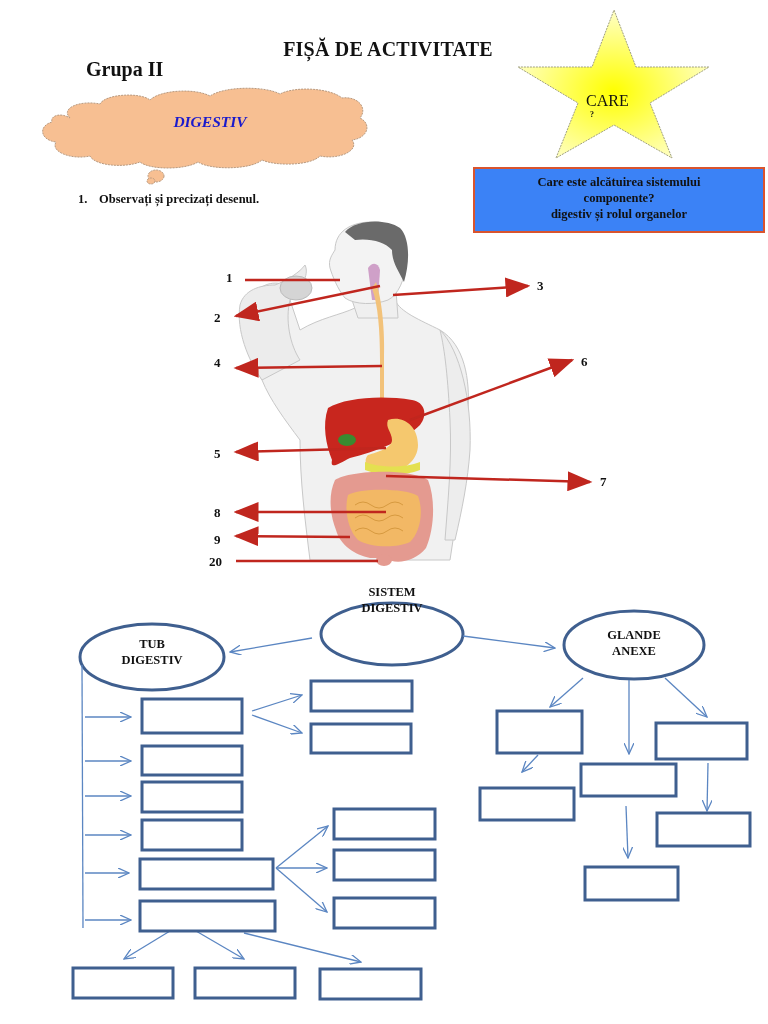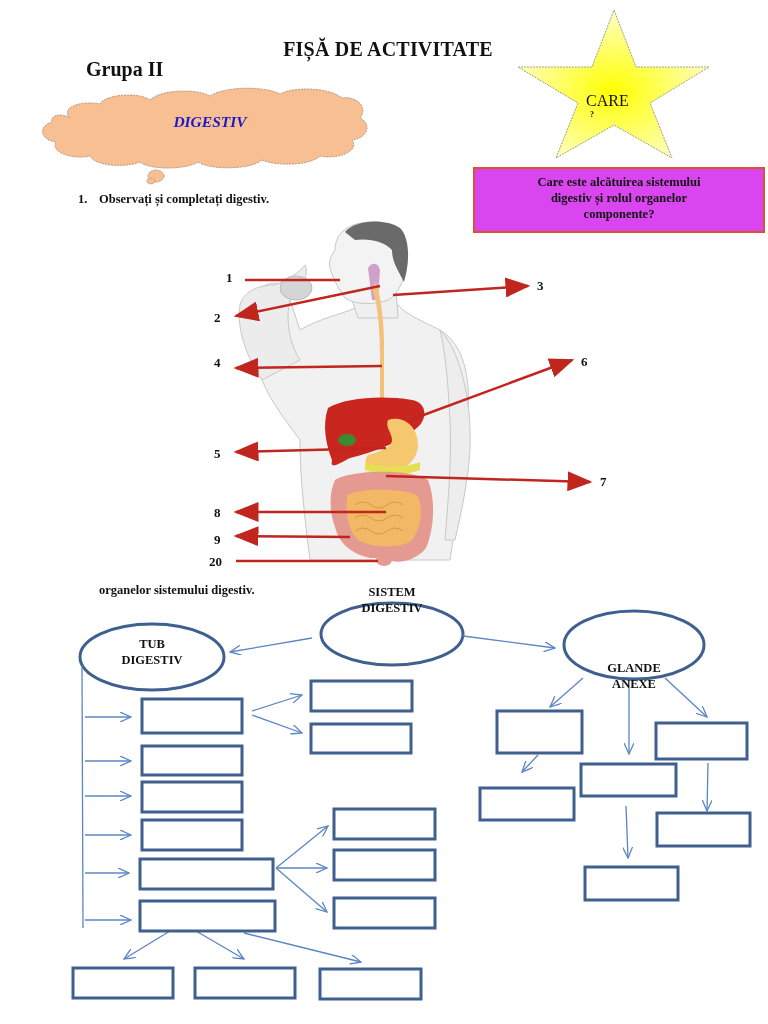--- a/index.html
+++ b/index.html
@@ -7,21 +7,21 @@
          font-family: "Liberation Serif", "DejaVu Serif", serif; color: #111; }
   .abs { position: absolute; }
   .title { left: 0; width: 768px; top: 38px; text-align: center; font-weight: bold;
            font-size: 20px; letter-spacing: 0.2px; padding-left: 8px; box-sizing: border-box; }
   .group { left: 86px; top: 58px; font-weight: bold; font-size: 20px; }
   .cloud-text { left: 90px; width: 240px; top: 113px; text-align: center;
                 font-weight: bold; font-style: italic; color: #1a1acc; font-size: 15.5px; line-height: 18px; }
   .star-text { left: 586px; top: 92px; font-weight: normal; font-size: 16px; }
   .star-text2 { left: 590px; top: 110px; font-weight: bold; font-size: 8px; }
   .question { left: 473px; top: 167px; width: 292px; height: 66px; box-sizing: border-box;
-              background: #d946ef; border: 2px solid #d9542e; text-align: center;
+              background: #3b82f6; border: 2px solid #d9542e; text-align: center;
               font-weight: bold; font-size: 12.5px; line-height: 16px; padding-top: 5px; }
   .task1 { left: 78px; top: 192px; font-weight: bold; font-size: 12.5px; }
   .task2 { left: 78px; top: 583px; width: 650px; font-weight: bold; font-size: 12.5px; line-height: 15px; }
   .task-num { display: inline-block; width: 21px; }
   .task2-line2 { padding-left: 21px; }
   .lbl { font-weight: bold; font-size: 13px; }
   .node-text { position: absolute; text-align: center; font-weight: bold; font-size: 12.5px;
                line-height: 16px; color: #111; }
   svg { position: absolute; left: 0; top: 0; }
 </style>
@@ -54,26 +54,26 @@
 
 <div class="abs cloud-text">
   <div>DIGESTIV</div>
 </div>
 
 <div class="abs star-text">CARE</div>
 <div class="abs star-text2">?</div>
 
 <div class="abs question">
   <div>Care este alcătuirea sistemului</div>
+  <div>componente?</div>
   <div>digestiv și rolul organelor</div>
-  <div>componente?</div>
 </div>
 
 <div class="abs task1">
-  <span class="task-num">1.</span><span>Observați și completați digestiv.</span>
+  <span class="task-num">1.</span><span>Observați și precizați desenul.</span>
 </div>
 
 <svg width="768" height="1024">
   <g>
 
     <path d="M300,330 C320,318 340,315 355,308 L360,300 L395,300 C400,312 420,320 440,330
              C465,345 470,380 468,410 L462,470 C458,500 455,530 450,560 L310,560
              C305,520 300,480 300,440 C285,420 270,400 262,380 C250,360 240,330 250,300
              C258,285 272,280 285,285 C290,300 295,315 300,330 Z" fill="#f1f1f1" stroke="#c8c8c8" stroke-width="1"></path>
 
@@ -146,21 +146,20 @@
 <div class="abs lbl" style="left:537px;top:278px">3</div>
 <div class="abs lbl" style="left:214px;top:355px">4</div>
 <div class="abs lbl" style="left:214px;top:446px">5</div>
 <div class="abs lbl" style="left:581px;top:354px">6</div>
 <div class="abs lbl" style="left:600px;top:474px">7</div>
 <div class="abs lbl" style="left:214px;top:505px">8</div>
 <div class="abs lbl" style="left:214px;top:532px">9</div>
 <div class="abs lbl" style="left:209px;top:554px">20</div>
 
 <div class="abs task2">
-  <div class="task2-line2">organelor sistemului digestiv.</div>
 </div>
 
 <svg width="768" height="1024">
   <defs>
     <marker id="blueArrow" markerWidth="12" markerHeight="10" refX="11" refY="5" orient="auto" markerUnits="userSpaceOnUse">
       <path d="M0,0 L11,5 L0,10" fill="none" stroke="#5b86c2" stroke-width="1.3"></path>
     </marker>
   </defs>
 
   <ellipse cx="392" cy="634" rx="71" ry="31" fill="#fff" stroke="#3f5f8f" stroke-width="3"></ellipse>
@@ -229,16 +228,16 @@
 </svg>
 
 <div class="node-text" style="left:342px;top:584px;width:100px">
   <div>SISTEM</div>
   <div>DIGESTIV</div>
 </div>
 <div class="node-text" style="left:102px;top:636px;width:100px">
   <div>TUB</div>
   <div>DIGESTIV</div>
 </div>
-<div class="node-text" style="left:584px;top:660px;width:100px">
+<div class="node-text" style="left:584px;top:627px;width:100px">
   <div>GLANDE</div>
   <div>ANEXE</div>
 </div>
 
 </body></html>

